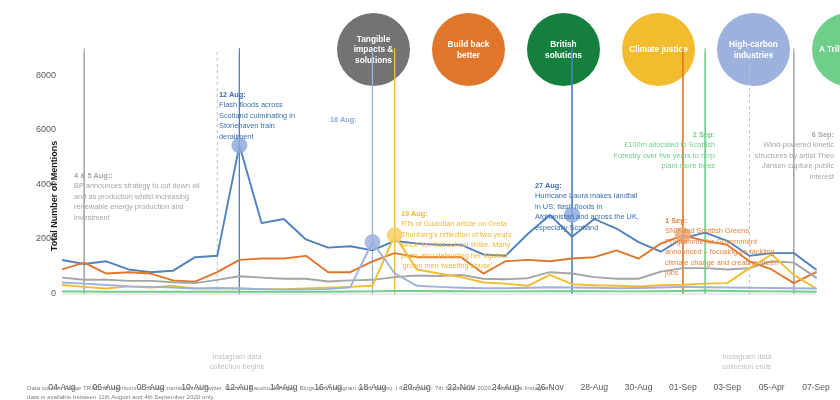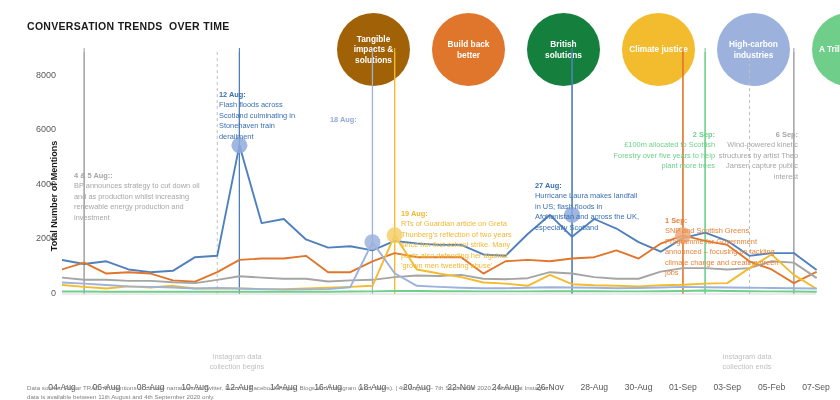--- a/index.html
+++ b/index.html
@@ -60,24 +60,23 @@
   .footer{
     position:absolute;left:27px;top:383px;width:800px;
     font-size:6.2px;line-height:1.5;color:#808080;
   }
 </style>
 </head>
 <body>
 
 <div id="root">
 
-  <div class="title">CONVERSATION TRENDS  OVER TIME</div>
 
   <div class="legend">
-    <div class="legend-item" style="background: #a16207;">
+    <div class="legend-item" style="background: #737373;">
       <span>Tangible impacts &amp; solutions</span>
     </div>
     <div class="legend-item" style="background: rgb(224, 118, 44);">
       <span>Build back better</span>
     </div>
     <div class="legend-item" style="background: #15803d;">
       <span>British solutions</span>
     </div>
     <div class="legend-item" style="background: rgb(242, 188, 46);">
       <span>Climate justice</span>
@@ -109,21 +108,21 @@
         <div class="xtick" style="left: 239.118px;">16-Aug</div>
         <div class="xtick" style="left: 283.471px;">18-Aug</div>
         <div class="xtick" style="left: 327.824px;">20-Aug</div>
         <div class="xtick" style="left: 372.176px;">22-Nov</div>
         <div class="xtick" style="left: 416.529px;">24-Aug</div>
         <div class="xtick" style="left: 460.882px;">26-Nov</div>
         <div class="xtick" style="left: 505.235px;">28-Aug</div>
         <div class="xtick" style="left: 549.588px;">30-Aug</div>
         <div class="xtick" style="left: 593.941px;">01-Sep</div>
         <div class="xtick" style="left: 638.294px;">03-Sep</div>
-        <div class="xtick" style="left: 682.647px;">05-Feb</div>
+        <div class="xtick" style="left: 682.647px;">05-Apr</div>
         <div class="xtick" style="left: 727px;">07-Sep</div>
       </div>
     <svg id="chart-svg" width="762" height="282">
         <line x1="22.176470588235293" x2="22.176470588235293" y1="4" y2="246" stroke="#a6a6a6" stroke-width="1.2"></line>
         <line x1="177.41176470588235" x2="177.41176470588235" y1="4" y2="246" stroke="#4f81bd" stroke-width="1.2"></line>
         <line x1="155.23529411764704" x2="155.23529411764704" y1="4" y2="246" stroke="#bfbfbf" stroke-width="1" stroke-dasharray="3,3"></line>
         <line x1="310.4705882352941" x2="310.4705882352941" y1="4" y2="246" stroke="#9cb2dd" stroke-width="1.2"></line>
         <line x1="332.6470588235294" x2="332.6470588235294" y1="4" y2="246" stroke="#f2bc2e" stroke-width="1.2"></line>
         <line x1="510.05882352941177" x2="510.05882352941177" y1="4" y2="246" stroke="#4f81bd" stroke-width="1.2"></line>
         <line x1="620.9411764705882" x2="620.9411764705882" y1="4" y2="246" stroke="#e0762c" stroke-width="1.2"></line>
@@ -206,21 +205,21 @@
   </div>
 
   <div class="anno c-orange" style="left:665px;top:205px;width:128px;">
     <b>1 Sep:</b><span>SNP and Scottish Greens
 Programme for Government
 announced – focusing on tackling
 climate change and creating green
 jobs</span>
   </div>
 
-  <div class="anno c-grey right" style="left:688px;top:119px;width:110px;">
+  <div class="anno c-grey right" style="left:724px;top:119px;width:110px;">
     <b>6 Sep:</b><span>Wind-powered kinetic
 structures by artist Theo
 Jansen capture public
 interest</span>
   </div>
 
   <div class="footer">
     <div>Data source: Pulsar TRAC. All mentions of climate narratives on Twitter, Forums, Facebook Pages, Blogs and Instagram (excl. News).  |  4th August – 7th September 2020.  |  Note that Instagram</div>
     <div>data is available between 11th August  and 4th September 2020 only.</div>
   </div>

